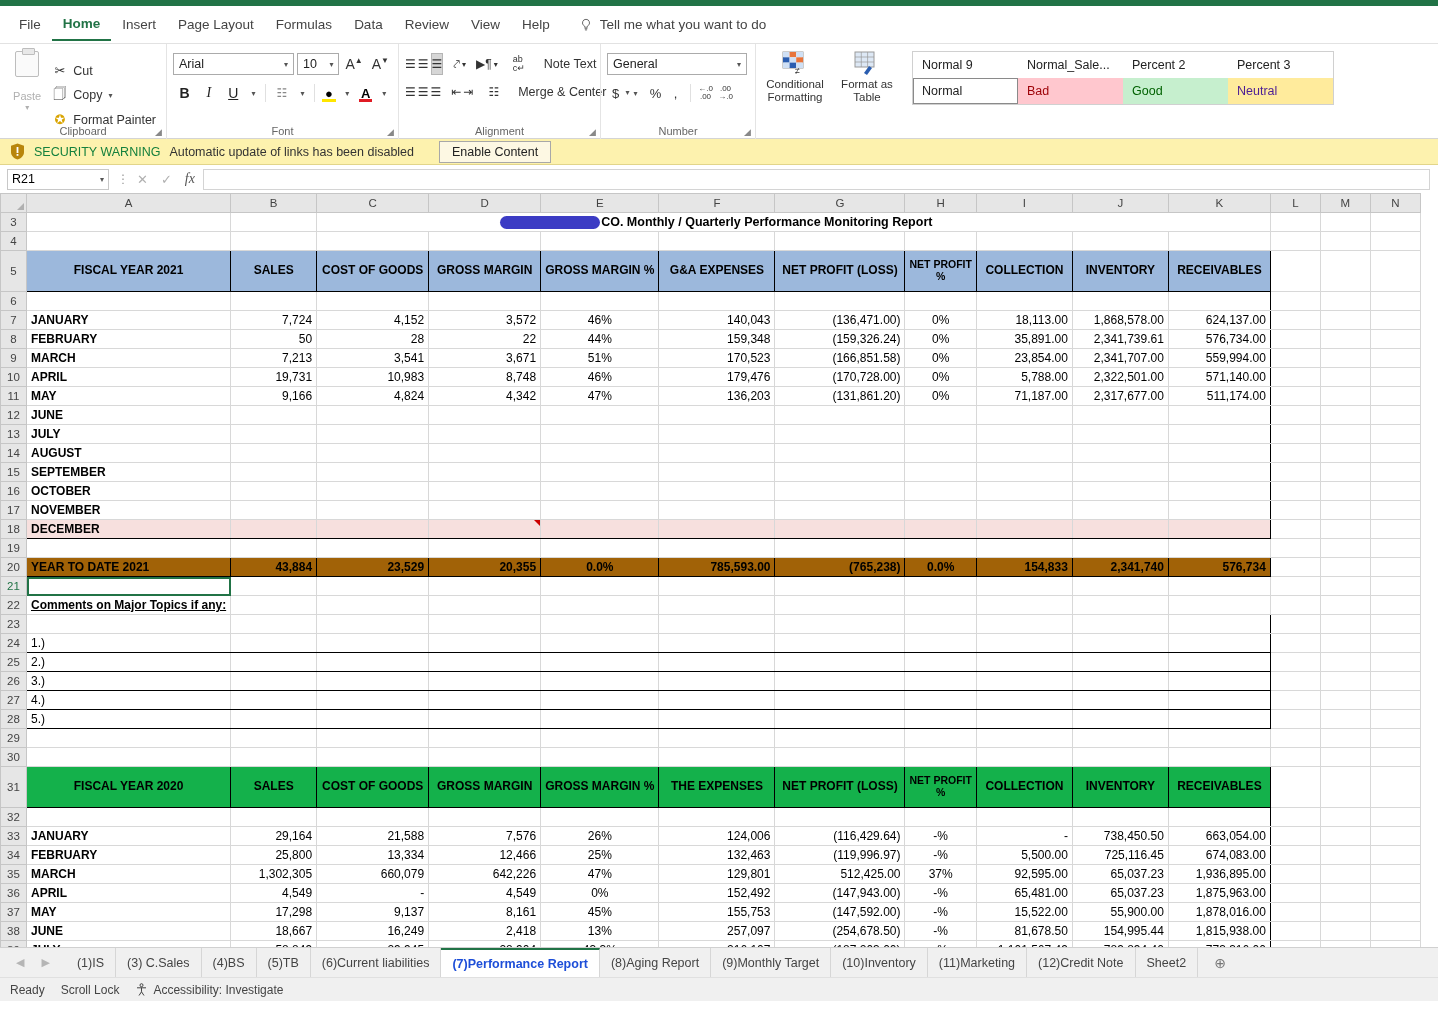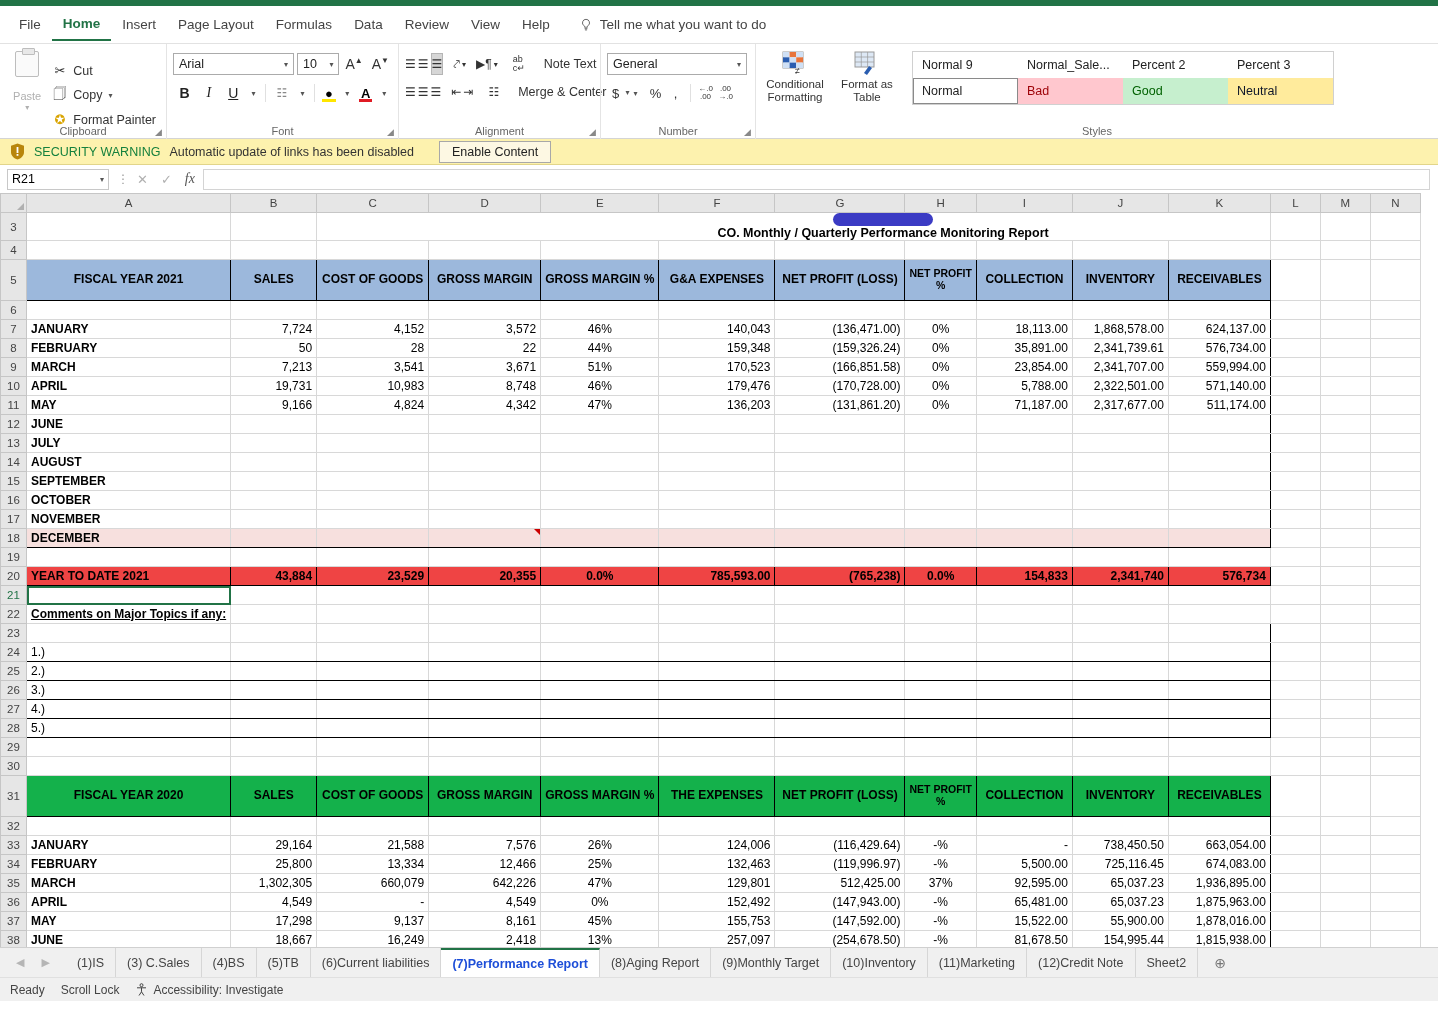--- a/index.html
+++ b/index.html
@@ -166,21 +166,21 @@
 
   
   .bdr { border: 1px solid #000 !important; }
   .bdr-l { border-left: 1px solid #000 !important; }
   .bdr-r { border-right: 1px solid #000 !important; }
   .bdr-t { border-top: 1px solid #000 !important; }
   .bdr-b { border-bottom: 1px solid #000 !important; }
 
   .hdr2021 { background: #9cb8dc; font-weight: bold; text-align: center; font-size: 11.5px; }
   .hdr2020 { background: #14b14b; font-weight: bold; text-align: center; font-size: 11.5px; }
-  .ytd { background: #ef4444; font-weight: bold; font-size: 12px; }
+  .ytd { background: #a16207; font-weight: bold; font-size: 12px; }
   .dec-row { background: #f7e0de; }
   .hdrcell { line-height: 1.1; }
 
   .redmark { position: relative; }
   .redmark:after {
     content: ""; position: absolute; top: 0; right: 0;
     border-top: 6px solid #c00; border-left: 6px solid transparent;
   }
 
   .cursel { outline: 2px solid #217346; outline-offset: -2px; }
@@ -392,25 +392,24 @@
         <div class="gcol">
           <div class="gcell">Normal_Sale...</div>
           <div class="gcell" style="background:#ffc7ce;color:#9c0006">Bad</div>
         </div>
         <div class="gcol">
           <div class="gcell">Percent 2</div>
           <div class="gcell" style="background:#c6efce;color:#006100">Good</div>
         </div>
         <div class="gcol">
           <div class="gcell">Percent 3</div>
-          <div class="gcell" style="background:#ffeb9c;color:#0f172a">Neutral</div>
+          <div class="gcell" style="background:#ffeb9c;color:#4c1d95">Neutral</div>
         </div>
       </div>
     </div>
-    <div class="rgroup-label">Styles</div>
   </div>
 </div>
 
 <div class="secbar">
   <svg class="sec-shield" viewBox="0 0 15 17">
     <path d="M7.5 0.6L14 2.8v6.1c0 4-3 6.4-6.5 7.5C4 15.3 1 12.9 1 8.9V2.8z" fill="#b8860b"></path>
     <rect x="6.6" y="4" width="1.8" height="6" fill="#fff"></rect>
     <rect x="6.6" y="11" width="1.8" height="1.8" fill="#fff"></rect>
   </svg>
   <span class="sec-title">SECURITY WARNING</span>
@@ -470,21 +469,21 @@
           <th class="colhdr">M</th>
           <th class="colhdr">N</th>
         </tr>
       </thead>
       <tbody>
         <tr style="height: 17px;">
           <th class="rowhdr">3</th>
           <td class="cell "></td>
           <td class="cell "></td>
           <td class="cell " colspan="9" style="text-align: left; padding-left: 0px; position: relative;">
-            <div style="display: flex; align-items: center; justify-content: flex-start; padding-left: 183px; flex-direction: column;">
+            <div style="display: flex; align-items: center; justify-content: flex-start; padding-left: 183px;">
               <span class="redact"></span>
               <span class="titletext">CO. Monthly / Quarterly Performance Monitoring Report</span>
             </div>
           </td>
           <td class="cell "></td>
           <td class="cell "></td>
           <td class="cell "></td>
         </tr>
         <tr style="height: 14px;">
           <th class="rowhdr">4</th>

